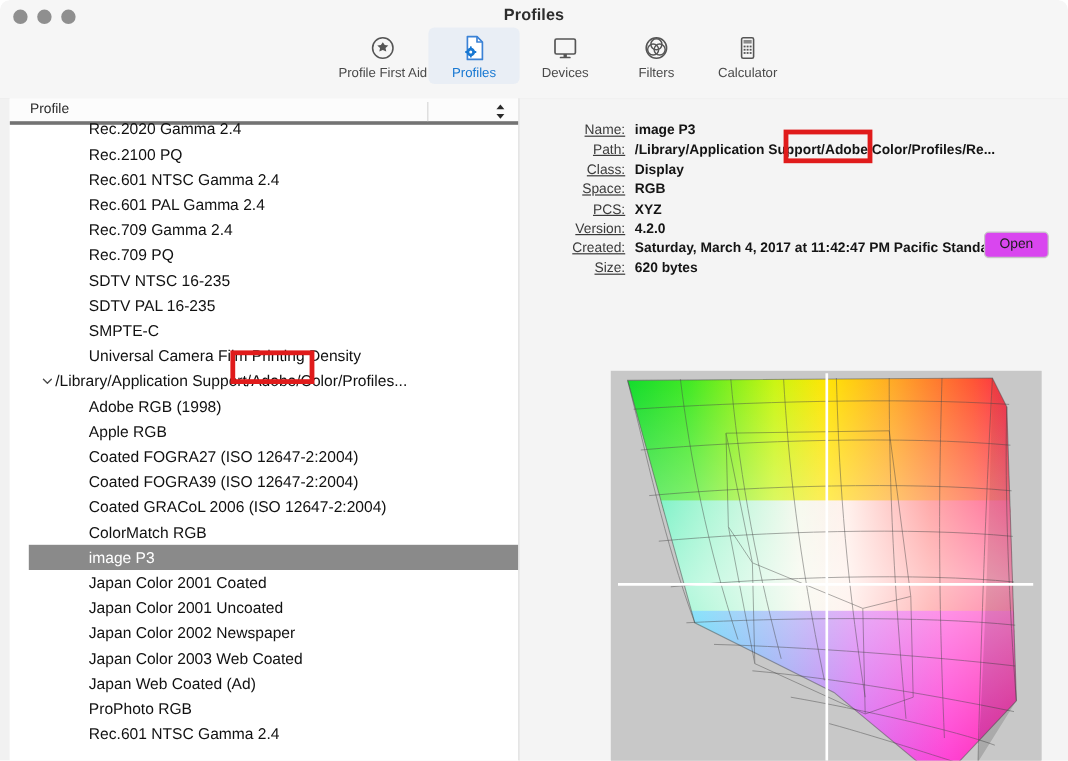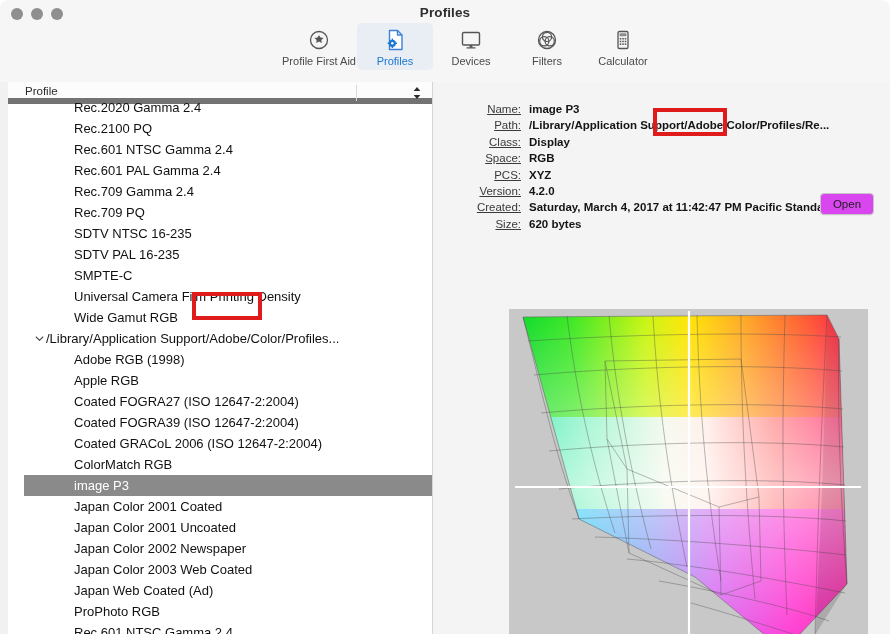--- a/index.html
+++ b/index.html
@@ -104,21 +104,21 @@
     background: #ffffff;
     border-right: 1px solid #d4d4d4;
     overflow: hidden;
   }
   #listheader {
     position: absolute;
     left: 0; top: 0;
     width: 424px;
     height: 22px;
     background: #fcfcfc;
-    border-bottom: 6px solid #737373;
+    border-bottom: 3px solid #737373;
     box-sizing: border-box;
   }
   #listheader .hdr-label {
     position: absolute;
     left: 17px; top: 3px;
     font-size: 11.5px;
     color: #2b2b2b;
   }
   #listheader .hdr-divider {
     position: absolute;
@@ -360,21 +360,20 @@
           <div class="row"><span>Rec.2020 Gamma 2.4</span></div>
           <div class="row"><span>Rec.2100 PQ</span></div>
           <div class="row"><span>Rec.601 NTSC Gamma 2.4</span></div>
           <div class="row"><span>Rec.601 PAL Gamma 2.4</span></div>
           <div class="row"><span>Rec.709 Gamma 2.4</span></div>
           <div class="row"><span>Rec.709 PQ</span></div>
           <div class="row"><span>SDTV NTSC 16-235</span></div>
           <div class="row"><span>SDTV PAL 16-235</span></div>
           <div class="row"><span>SMPTE-C</span></div>
           <div class="row"><span>Universal Camera Film Printing Density</span></div>
-          <div class="row"><span>Wide Gamut RGB</span></div>
           <div class="row group"><span class="chev">
               <svg width="9" height="9" viewBox="0 0 9 9">
                 <path d="M1.2 3 L4.5 6.4 L7.8 3" fill="none" stroke="#4a4a4a" stroke-width="1.1" stroke-linecap="round" stroke-linejoin="round"></path>
               </svg>
             </span><span>/Library/Application Support/Adobe/Color/Profiles...</span></div>
           <div class="row"><span>Adobe RGB (1998)</span></div>
           <div class="row"><span>Apple RGB</span></div>
           <div class="row"><span>Coated FOGRA27 (ISO 12647-2:2004)</span></div>
           <div class="row"><span>Coated FOGRA39 (ISO 12647-2:2004)</span></div>
           <div class="row"><span>Coated GRACoL 2006 (ISO 12647-2:2004)</span></div>

